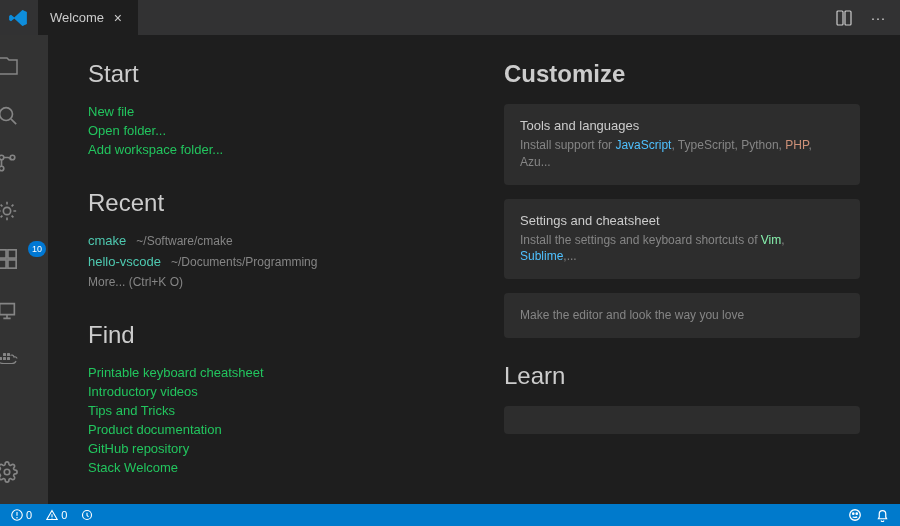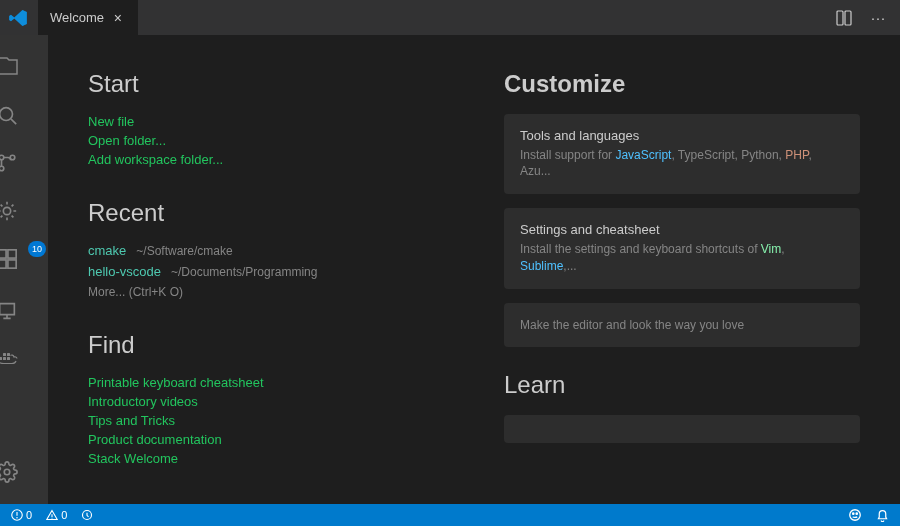--- a/index.html
+++ b/index.html
@@ -406,20 +406,21 @@
             <span class="shortcut">  <span>(Ctrl+K O)</span></span>
           </div>
         </div>
 
         <div class="help-section">
           <div class="section-title">Find</div>
           <a class="link">Printable keyboard cheatsheet</a>
           <a class="link">Introductory videos</a>
           <a class="link">Tips and Tricks</a>
           <a class="link">Product documentation</a>
+          <a class="link">GitHub repository</a>
           <a class="link">Stack Welcome</a>
         </div>
 
       </div>
 
       <div class="right-col">
 
         <div class="customize-section">
           <div class="customize-title">Customize</div>
 

